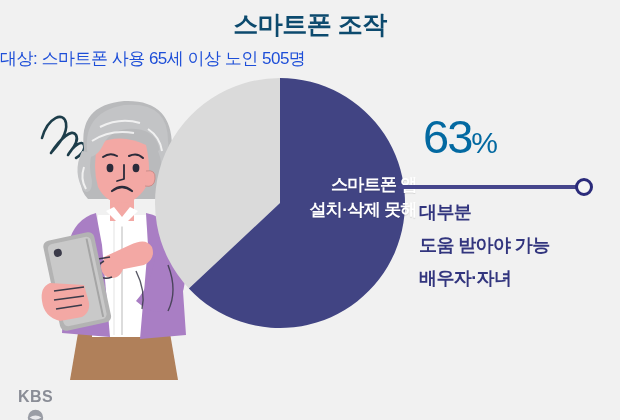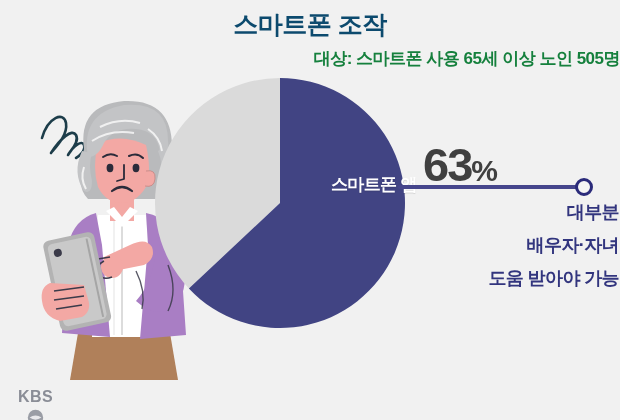--- a/index.html
+++ b/index.html
@@ -11,58 +11,57 @@
     position:relative;
   }
   #root{position:absolute;inset:0;background:#f1f1f1;}
 
   
   .title{
     position:absolute;left:0;top:8px;width:620px;text-align:center;
     font-size:25px;font-weight:bold;color:#0c4a6e;letter-spacing:-0.5px;
   }
   .subtitle{
-    position:absolute;left:0;top:47px;width:620px;text-align:right;
-    font-size:17px;font-weight:bold;color:#15803d;letter-spacing:-0.5px;
+    position:absolute;left:0;top:47px;width:620px;text-align:left;
+    font-size:17px;font-weight:normal;color:#1d4ed8;letter-spacing:-0.5px;
   }
 
   
   .pie-wrap{position:absolute;left:155px;top:78px;width:250px;height:250px;}
   .pie-svg{display:block;}
 
   .pie-label{
     position:absolute;left:272px;top:172px;width:145px;
     text-align:right;color:#ffffff;font-weight:bold;font-size:17px;
     line-height:25px;letter-spacing:-0.6px;
     text-shadow:0 1px 1px rgba(0,0,0,.12);
   }
 
   
   .pct{
     position:absolute;left:423px;top:113px;
-    font-size:47px;font-weight:bold;color:#404040;letter-spacing:-2px;
+    font-size:47px;font-weight:normal;color:#0369a1;letter-spacing:-2px;
     line-height:1;
-    margin-top:28px;
   }
   .pct .sign{font-size:30px;letter-spacing:-1px;}
 
   .leader{
     position:absolute;left:398px;top:185px;width:182px;height:4px;
     background:#46468c;border-radius:2px;
   }
   .leader-dot{
     position:absolute;left:575px;top:178px;width:18px;height:18px;
     border:3px solid #2a2a7a;border-radius:50%;background:#f4f4f4;
     box-sizing:border-box;
   }
 
   .note{
     position:absolute;left:419px;top:196px;width:200px;
     font-size:18px;font-weight:bold;color:#32357e;
-    line-height:33px;letter-spacing:-0.6px;text-align:right;
+    line-height:33px;letter-spacing:-0.6px;
   }
 
   
   .footer{position:absolute;left:0;top:382px;width:620px;height:38px;}
   .kbs{
     position:absolute;left:18px;top:6px;
     display:flex;align-items:center;gap:3px;flex-direction:column;
   }
   .kbs-text{font-size:16px;font-weight:bold;color:#8a8d96;letter-spacing:0.5px;}
   .kbs-mark{width:17px;height:17px;}
@@ -162,31 +161,32 @@
     <svg class="pie-svg" width="250" height="250" viewBox="0 0 250 250">
 
       <path d="M125 125 L33.88 210.57 A125 125 0 0 1 125.00 0.00 Z" fill="#dadada" transform="rotate(0 125 125)"></path>
 
       <path d="M125 125 L125.00 0.00 A125 125 0 1 1 33.88 210.57 Z" fill="#414483"></path>
     </svg>
   </div>
 
   <div class="pie-label">
     <div>스마트폰 앱</div>
+    <div>설치·삭제 못해</div>
   </div>
 
   <div class="pct"><span>63</span><span class="sign">%</span></div>
 
   <div class="leader"></div>
   <div class="leader-dot"></div>
 
   <div class="note">
     <div>대부분</div>
+    <div>도움 받아야 가능</div>
     <div>배우자·자녀</div>
-    <div>도움 받아야 가능</div>
   </div>
 
   <div class="footer">
     <div class="kbs">
       <span class="kbs-text">KBS</span>
       <svg class="kbs-mark" viewBox="0 0 20 20">
         <circle cx="10" cy="10" r="9" fill="#9a9da5"></circle>
         <path d="M3 10 Q10 5 17 10 Q10 15 3 10 Z" fill="#e9e9ec"></path>
       </svg>
     </div>

